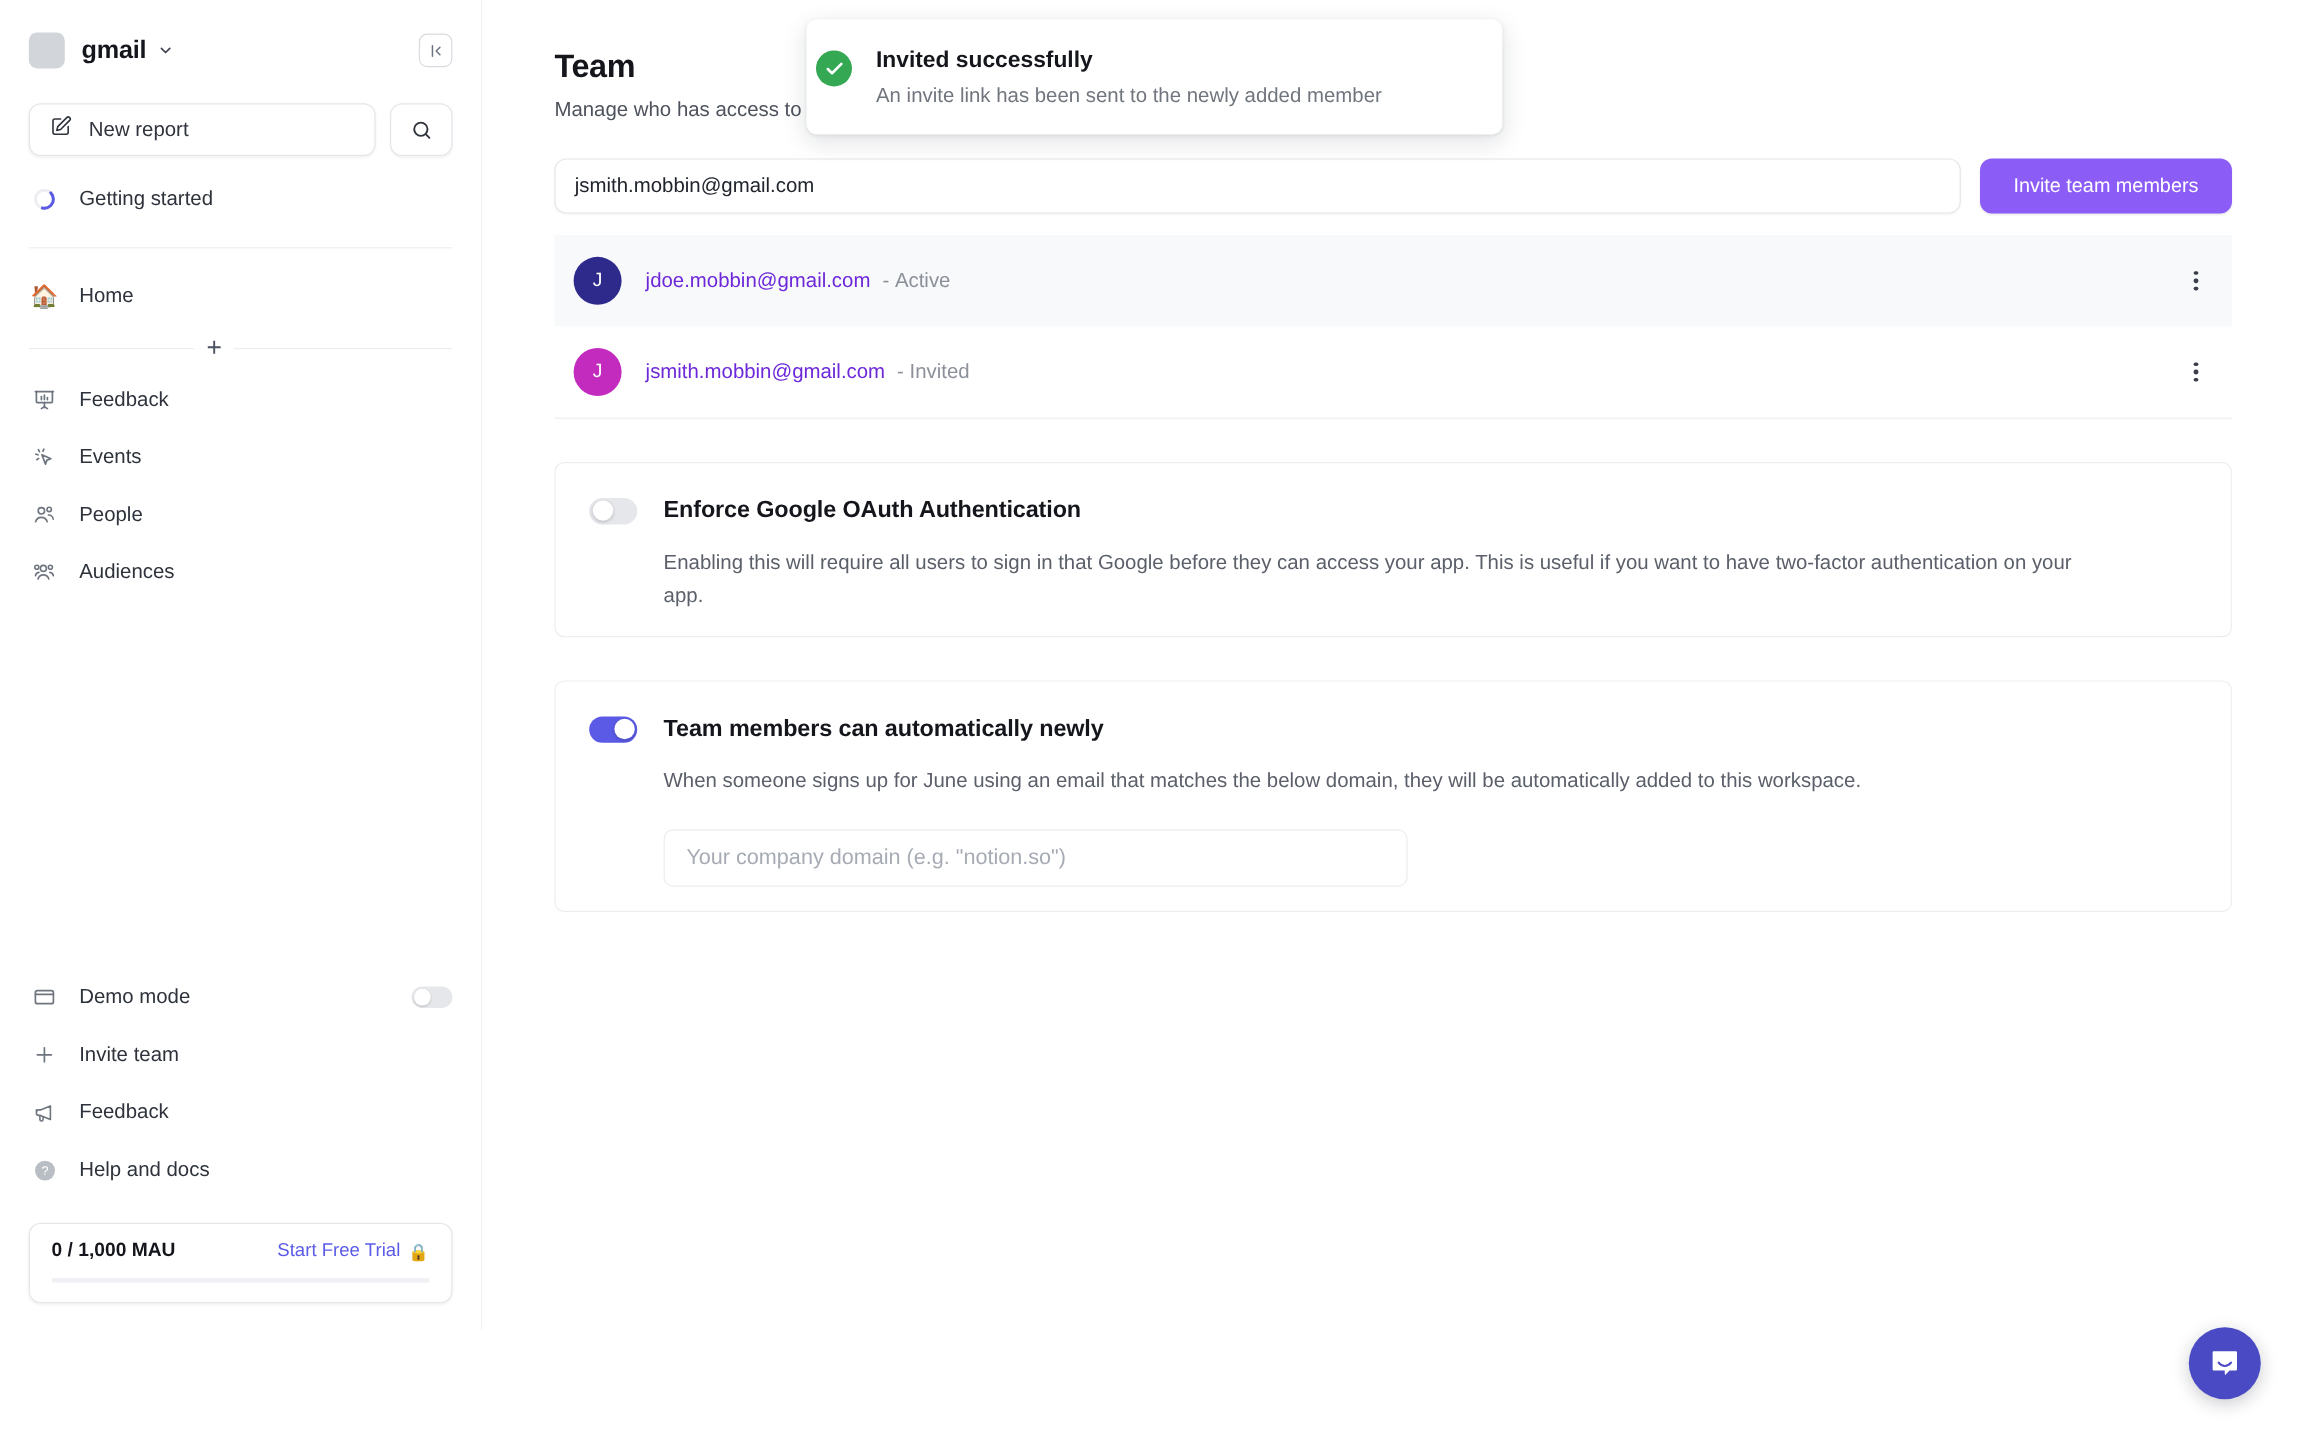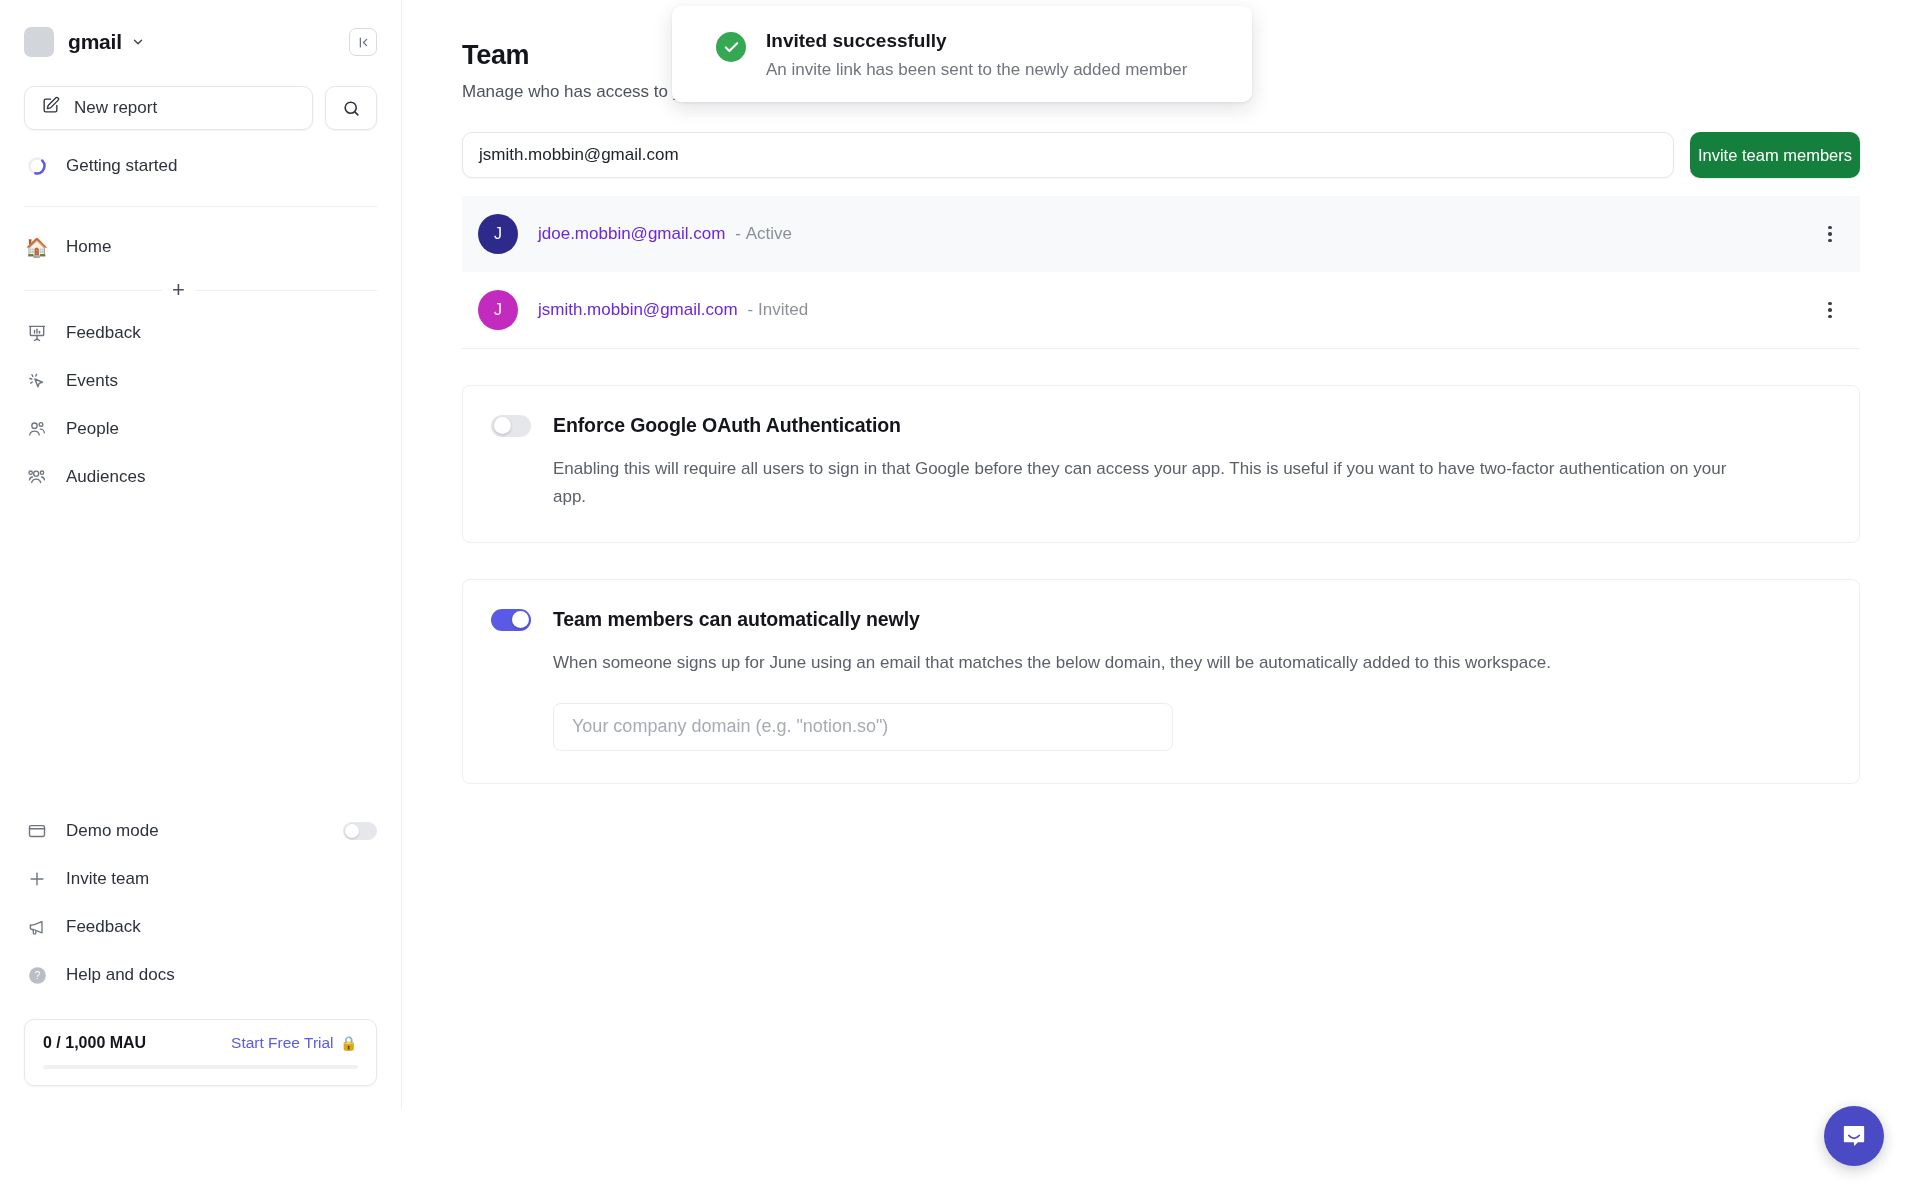--- a/index.html
+++ b/index.html
@@ -125,22 +125,22 @@
     margin-top: 30px;
   }
   .invite-input {
     flex: 1 1 auto; height: 46px;
     border: 1px solid #e4e6ea; border-radius: 10px; background: #fff;
     box-shadow: 0 1px 2px rgba(16,24,40,.04);
     display: flex; align-items: center; padding: 0 16px;
     font-size: 17px; color: #20242c;
   }
   .invite-btn {
-    flex: 0 0 auto; height: 46px; padding: 0 8px;
-    border-radius: 10px; background: #15803d; border: none;
+    flex: 0 0 auto; height: 46px; padding: 0 28px;
+    border-radius: 10px; background: #8b5cf6; border: none;
     color: #fff; font-size: 16.5px; font-weight: 500;
     display: flex; align-items: center; justify-content: center;
     box-shadow: 0 1px 2px rgba(16,24,40,.1);
   }
 
   .member-list { margin-top: 18px; border-bottom: 1px solid #eceef1; }
   .member-row {
     display: flex; align-items: center;
     height: 76px; padding: 0 16px 0 16px;
   }
@@ -154,21 +154,21 @@
   .member-status { margin-left: 10px; font-size: 17px; color: #8b9099; }
   .row-menu {
     margin-left: auto; width: 28px; height: 28px;
     display: flex; flex-direction: column; align-items: center; justify-content: center; gap: 3px;
   }
   .row-menu i { width: 3.5px; height: 3.5px; border-radius: 50%; background: #3a3f49; display: block; }
 
   .card {
     margin-top: 36px;
     border: 1px solid #eceef1; border-radius: 8px;
-    background: #fff; padding: 28px 34px 32px 28px;
+    background: #fff; padding: 28px 34px 20px 28px;
   }
   .card-head { display: flex; align-items: center; }
   .toggle {
     width: 40px; height: 22px; border-radius: 11px; flex: 0 0 40px;
     position: relative; background: #e5e7ea;
   }
   .toggle.on { background: #5a5ae6; }
   .toggle::after {
     content: ''; position: absolute; top: 2.5px; left: 2.5px;
     width: 17px; height: 17px; border-radius: 50%; background: #fff;
@@ -184,26 +184,26 @@
   .domain-input {
     margin-top: 26px; margin-left: 62px;
     width: 620px; height: 48px;
     border: 1px solid #ebedf0; border-radius: 8px; background: #fff;
     display: flex; align-items: center; padding: 0 18px;
     font-size: 18px; color: #a6abb4;
   }
 
   
   .toast {
-    position: absolute; left: 672px; top: 6px;
+    position: absolute; left: 672px; top: 16px;
     width: 580px; min-height: 84px;
     background: #fff; border-radius: 9px;
     box-shadow: 0 6px 20px rgba(16,24,40,.13), 0 1px 3px rgba(16,24,40,.08);
     display: flex; align-items: flex-start; gap: 20px;
-    padding: 24px 26px 22px 44px;
+    padding: 24px 26px 22px 8px;
     z-index: 30;
   }
   .toast-icon {
     width: 30px; height: 30px; border-radius: 50%; background: #34a853;
     flex: 0 0 30px; display: flex; align-items: center; justify-content: center;
     color: #fff; margin-top: 2px;
   }
   .toast-title { font-size: 19px; font-weight: bold; color: #14161c; }
   .toast-desc { font-size: 17px; color: #70757e; margin-top: 8px; }
 

